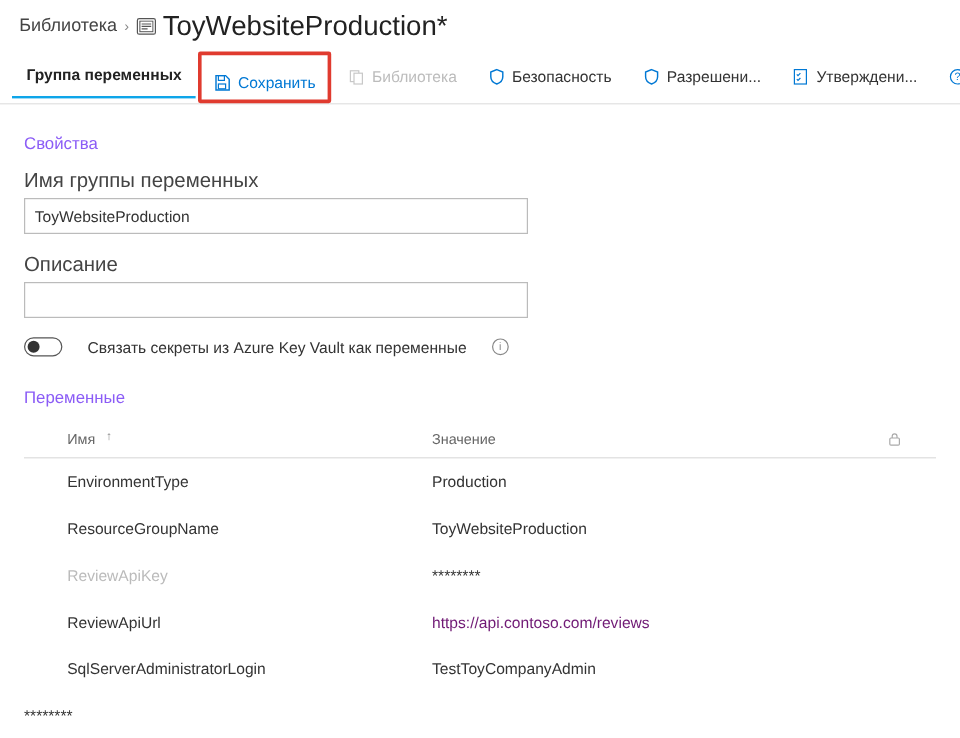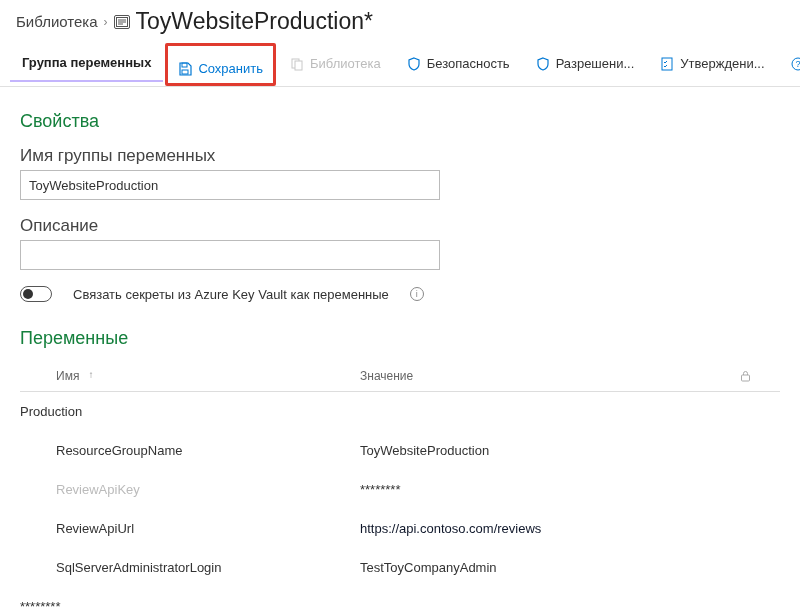--- a/index.html
+++ b/index.html
@@ -41,36 +41,36 @@
       display: flex;
       align-items: center;
       gap: 6px;
       padding: 8px 12px 10px 12px;
       font-size: 13px;
       color: #333;
       cursor: pointer;
       white-space: nowrap;
     }
     .toolbar-item.active {
-      border-bottom: 2px solid #c4b5fd;
+      border-bottom: 2px solid #0ea5e9;
       font-weight: 600;
       color: #222;
     }
     .toolbar-item.disabled { color: #bcbcbc; cursor: default; }
     .toolbar-item.highlight {
       border: 3px solid #e03b2f;
       border-radius: 2px;
       padding: 15px 10px 7px 10px;
       color: #0078d4;
     }
     .toolbar-item .ticon { width: 14px; height: 14px; display:inline-flex; align-items:center; justify-content:center; }
     .toolbar-item.highlight .ticon, .toolbar-item .ticon.blue { color:#0078d4; }
     .toolbar-item .ticon.grey { color:#888; }
     .content { padding: 14px 20px 0 20px; }
-    h2 { font-size: 18px; font-weight: 400; color:#15803d; margin: 10px 0 14px 0; }
+    h2 { font-size: 14px; font-weight: 400; color:#8b5cf6; margin: 10px 0 14px 0; }
     .field-label { font-size: 17px; color:#444; margin-bottom: 4px; }
     .text-input {
       width: 420px; height: 30px;
       border: 1px solid #bbb; padding: 4px 8px;
       font-size: 13px; color:#333;
     }
     .field-block { margin-bottom: 16px; }
     .toggle-row { display:flex; align-items:center; gap:21px; margin-top: 8px; text-align: center; }
     .toggle {
       width: 32px; height: 16px; border:1px solid #555; border-radius: 10px;
@@ -96,21 +96,21 @@
     .col-value { flex: 1; }
     .col-lock { flex: 0 0 40px; text-align:right; padding-right:16px; color:#aaa;}
     .var-row {
       display:flex; align-items:center;
       padding: 12px 0;
       font-size: 13px;
     }
     .var-row .col-name { color:#333; }
     .var-row .col-value { color:#333; }
     .var-row.secret .col-name { color:#bbb; }
-    .var-row .col-value.muted { color:#0f172a; }
+    .var-row .col-value.muted { color:#701a75; }
     .sort-arrow { font-size: 10px; color:#888; }
     svg { display:block; }
   </style>
 </head>
 <body>
 
 <div class="breadcrumb">
   <a>Библиотека</a>
   <span class="chev">›</span>
   <span class="vg-icon">
@@ -215,20 +215,21 @@
       <div class="col-value">Значение</div>
       <div class="col-lock">
         <svg width="11" height="12" viewBox="0 0 11 12">
             <rect x="1.5" y="5" width="8" height="6" rx="1" fill="none" stroke="#aaa"></rect>
             <path d="M3.5 5V3.5a2 2 0 014 0V5" fill="none" stroke="#aaa"></path>
           </svg>
       </div>
     </div>
     <div id="var-rows">
         <div class="var-row">
+          <div class="col-name">EnvironmentType</div>
           <div class="col-value">Production</div>
           <div class="col-lock"></div>
         </div>
         <div class="var-row">
           <div class="col-name">ResourceGroupName</div>
           <div class="col-value">ToyWebsiteProduction</div>
           <div class="col-lock"></div>
         </div>
         <div class="var-row secret">
           <div class="col-name">ReviewApiKey</div>

